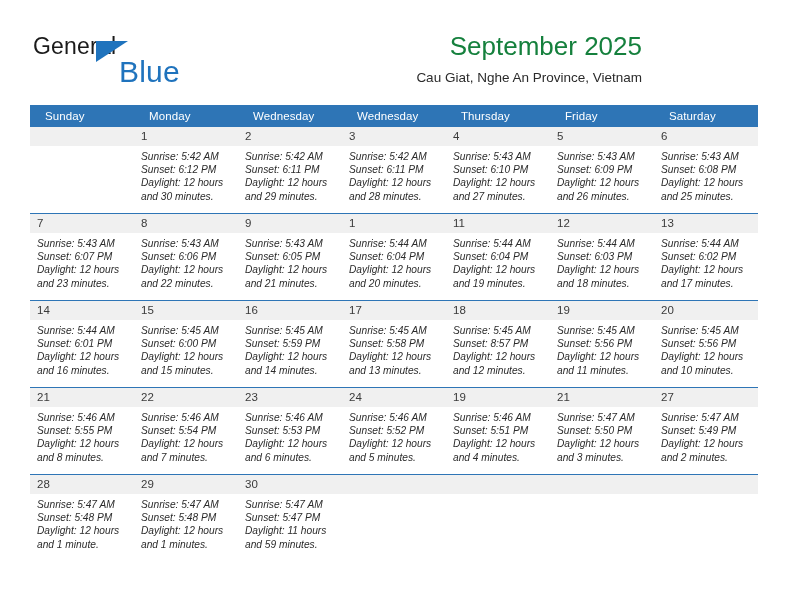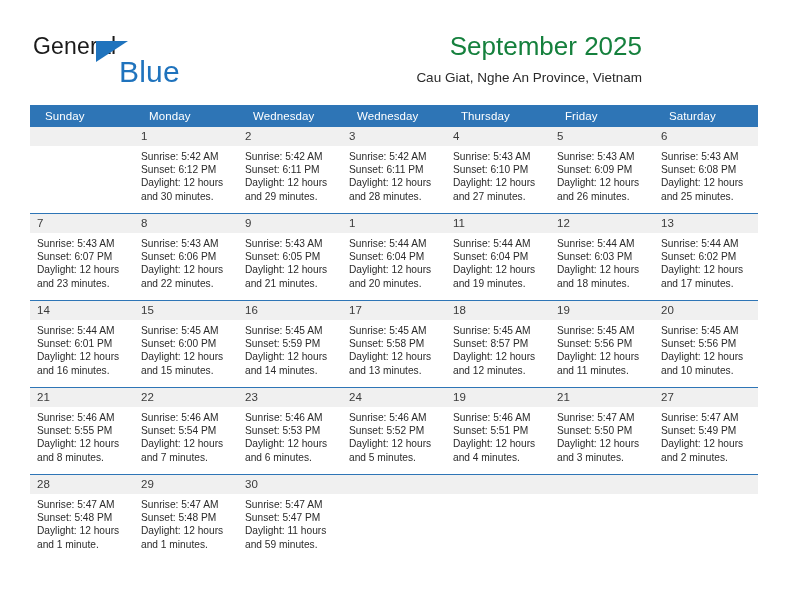--- a/index.html
+++ b/index.html
@@ -139,20 +139,21 @@
   .cell.empty .daynum {
     background: #f0f0f0;
     color: transparent;
   }
 
   .details {
     padding: 4px 5px 0 7px;
     font-size: 10.2px;
     line-height: 13.2px;
     color: #2b2b2b;
+    font-style: italic;
   }
   .details div {
     white-space: nowrap;
   }
 </style>
 </head>
 <body>
 
 <div class="page">
 

